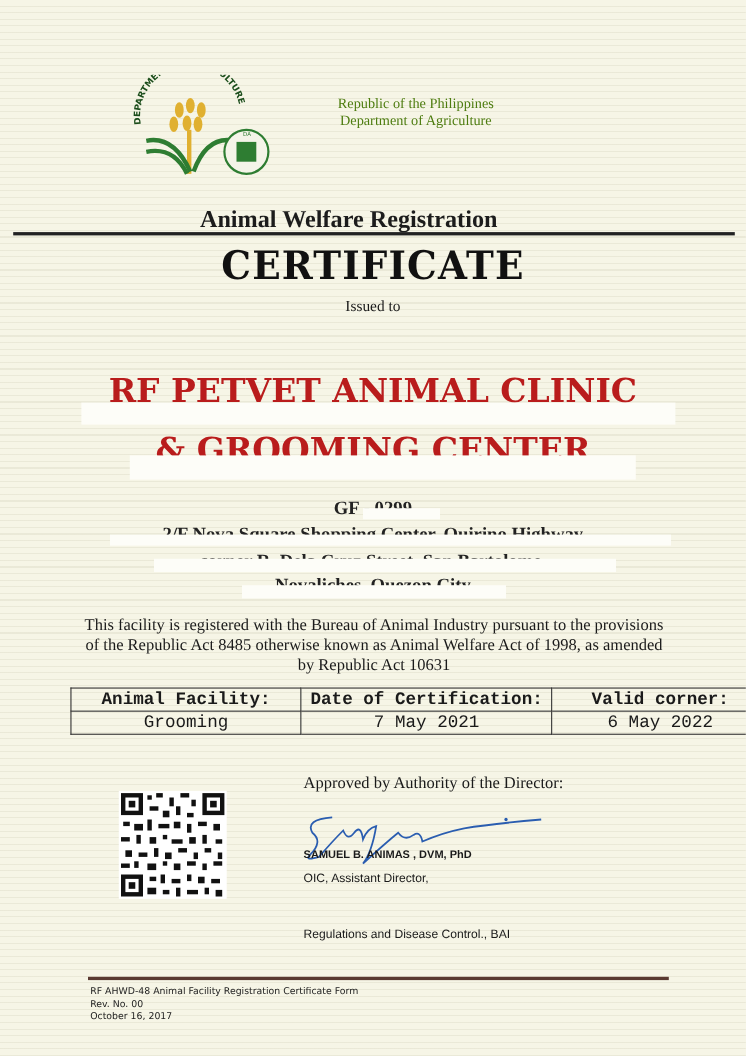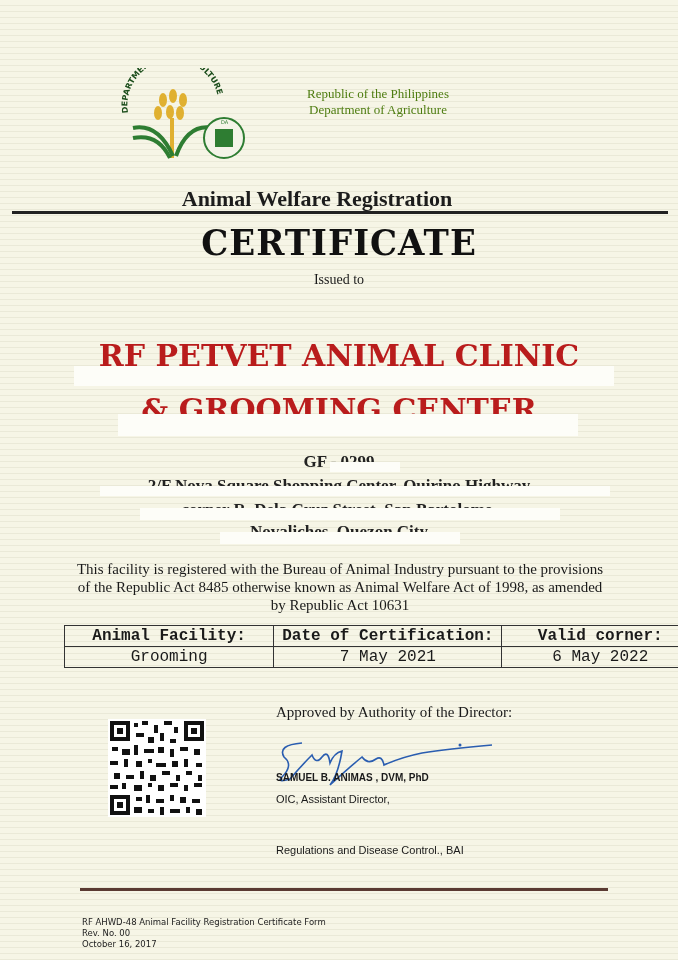--- a/index.html
+++ b/index.html
@@ -21,21 +21,21 @@
   .para{left:70px;width:540px;top:560px;text-align:center;font-family:"Liberation Serif",serif;font-size:15px;line-height:18px;}
   table.cert{position:absolute;left:64px;top:625px;width:635px;border-collapse:collapse;font-family:Liberation Mono, monospace;}
   table.cert td,table.cert th{border:1px solid #333;text-align:center;padding:0;height:20px;}
   table.cert th{font-size:16px;font-weight:bold;}
   table.cert td{font-size:16px;border-radius:10px;}
   .approved{left:276px;top:704px;font-family:"Liberation Serif",serif;font-size:15px;}
   .qr{left:108px;top:719px;width:98px;height:98px;background:#fff;}
   .signame{left:276px;top:772px;font-family:"Liberation Sans",sans-serif;font-weight:bold;font-size:10px;}
   .sigpos{left:276px;font-family:"Liberation Sans",sans-serif;font-size:11px;}
   .frule{left:80px;width:528px;top:888px;height:3px;background:#5a3a32;}
-  .foot{left:82px;font-family:"DejaVu Sans",sans-serif;font-size:8.5px;line-height:11px;color:#222;margin-top:20px;}
+  .foot{left:82px;font-family:"DejaVu Sans",sans-serif;font-size:8.5px;line-height:11px;color:#222;}
 </style>
 </head>
 <body>
 
 <div class="abs logo">
   <svg width="130" height="100" viewBox="0 0 130 100">
     <path d="M10 45 A45 45 0 0 1 100 30" fill="none" stroke="none" id="arc"></path>
     <text font-size="8" font-family="DejaVu Sans, sans-serif" font-weight="bold" fill="#1b4d1b">
       <textPath href="#arc" startOffset="0">DEPARTMENT OF AGRICULTURE</textPath>
     </text>

